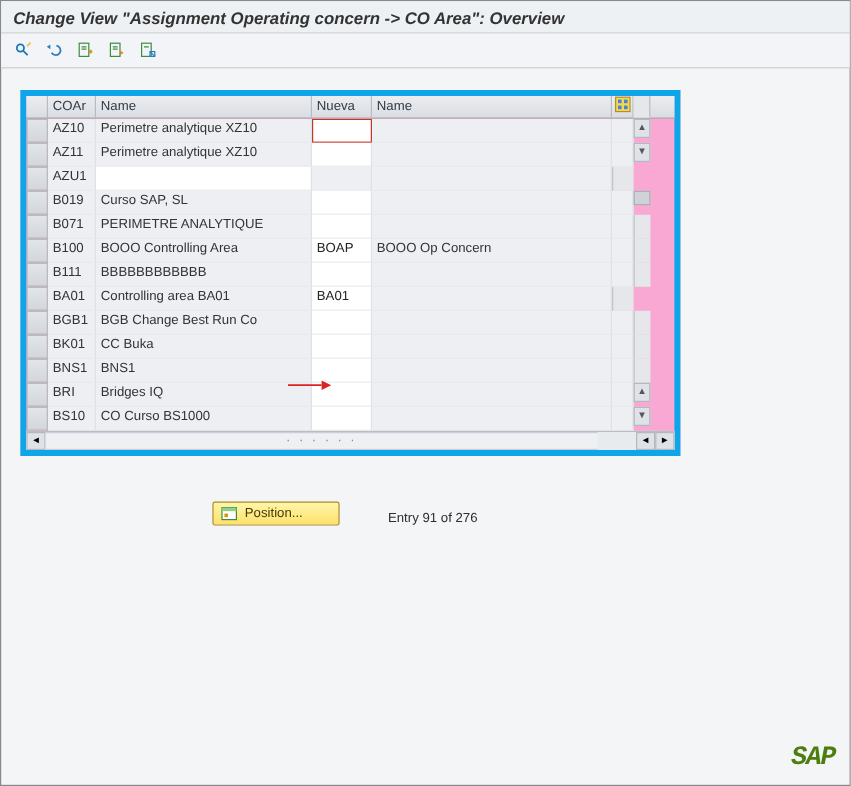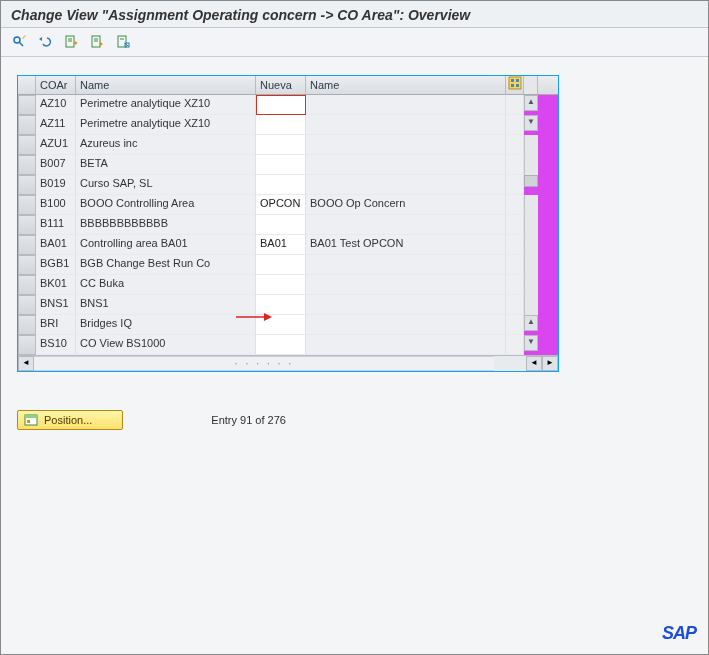--- a/index.html
+++ b/index.html
@@ -1,43 +1,43 @@
 <!DOCTYPE html>
 <html><head>
 <meta charset="utf-8">
 <style>
 html,body{margin:0;padding:0;font-family:Arial,Helvetica,sans-serif;font-size:11px;color:#000;background:#fff}
 .window{width:709px;height:655px;border:1px solid #888;box-sizing:border-box;position:relative;background:#f4f5f7}
 .titlebar{padding:6px 10px 4px;font-size:14px;font-style:italic;font-weight:bold;color:#333;border-bottom:1px solid #c8c8c8;background:#eef1f4}
 .toolbar{display:flex;align-items:center;gap:6px;padding:4px 8px;background:#f2f4f7;border-bottom:1px solid #ccc}
 .tbtn{width:18px;height:18px;display:flex;align-items:center;justify-content:center;border:1px solid transparent;border-radius:2px;cursor:pointer}
 .content{padding:18px 16px 0 16px}
-.grid{border:1px solid #0ea5e9;background:#d946ef;position:relative;width:540px}
+.grid{border:5px solid #0ea5e9;background:#f9a8d4;position:relative;width:540px}
 .grid-head{display:grid;grid-template-columns:18px 40px 180px 50px 200px 18px 14px;background:linear-gradient(#ecedf0,#d9dde2);border-bottom:1px solid #a9abb0}
 .hcell{padding:3px 4px;border-right:1px solid #b8bcc0;font-weight:normal;color:#2e3a46;white-space:nowrap}
 .hcell.small{padding:0;text-align:center}
 .grid-body{max-height:340px;overflow:hidden}
 .row{display:grid;grid-template-columns:18px 40px 180px 50px 200px 18px 14px;height:20px}
 .rowsel{background:linear-gradient(#e2e5e9,#d2d6db);border:1px solid #b7bbc0;box-sizing:border-box;cursor:pointer}
 .cell{padding:2px 4px;border-right:1px solid #dee1e5;border-bottom:1px solid #e8eaee;white-space:nowrap;overflow:hidden;background:#fff;color:#222}
 .cell.gray{background:#edeff2;color:#333}
 .cell.edit{background:#fff}
 .focus{outline:1px solid #cc3423;outline-offset:-1px}
 .sbcol{background:#e5e7eb;border-left:1px solid #c0c4c9}
 .sb-up,.sb-dn{height:14px;background:#dfe3e8;border:1px solid #b5b9bf;text-align:center;line-height:12px;color:#556;cursor:pointer;font-size:8px}
 .sb-thumb{height:10px;background:#cfd3d8;border:1px solid #abafb5}
 .hsb{display:flex;align-items:center;height:15px;background:#e8ebee;border-top:1px solid #b9bdc2}
 .hsb .arr{width:14px;height:13px;border:1px solid #b5b9bf;background:#dfe3e8;text-align:center;line-height:11px;font-size:8px;cursor:pointer}
 .hsb .track{flex:1;height:13px;background:#eef0f3;border-top:1px solid #ccd;border-bottom:1px solid #ccd;position:relative}
 .hsb .dots{color:#889;letter-spacing:2px;position:absolute;left:50%;transform:translateX(-50%)}
-.footer{display:flex;align-items:center;gap:88px;margin-top:38px;}
+.footer{display:flex;align-items:flex-end;gap:40px;margin-top:38px;margin-left:160px}
 .posbtn{display:flex;align-items:center;gap:6px;padding:2px 30px 2px 6px;background:linear-gradient(#fff6a9,#fde16c);border:1px solid #b08b1a;border-radius:2px;cursor:pointer;color:#4a3a00;font-size:11px}
 .posbtn .ico{width:14px;height:14px;display:inline-block}
 .entry{color:#2b2d30}
-.logo{position:absolute;right:12px;bottom:10px;font-family:Liberation Sans, sans-serif;font-weight:bold;font-style:italic;font-size:18px;color:#1d4ed8;letter-spacing:-1px}
+.logo{position:absolute;right:12px;bottom:10px;font-family:Liberation Mono, monospace;font-weight:bold;font-style:italic;font-size:22px;color:#4d7c0f;letter-spacing:-1px}
 .cfgicon{width:14px;height:14px}
 .arrow-annot{position:absolute;left:218px;top:236px;pointer-events:none}
 </style>
 </head>
 <body>
 
 <div class="window">
   <div class="titlebar">Change View "Assignment Operating concern -&gt; CO Area": Overview</div>
 
   <div class="toolbar">
@@ -115,68 +115,66 @@
             <div class="cell gray">AZ11</div>
             <div class="cell gray">Perimetre analytique XZ10</div>
             <div class="cell edit"></div>
             <div class="cell gray"></div>
             <div class="cell gray"></div>
             <div class="sb-dn">▼</div>
           </div>
           <div class="row">
             <div class="rowsel"></div>
             <div class="cell gray">AZU1</div>
-            <div class="cell gray">Azureus inc</div>
-            <div class="cell edit"></div>
-            <div class="cell gray"></div>
-            <div class="cell gray"></div>
-            <div class="sbcol"></div>
-          </div>
-          <div class="row">
-            <div class="rowsel"></div>
-            <div class="cell gray">B007</div>
-            <div class="cell gray">BETA</div>
             <div class="cell edit"></div>
             <div class="cell gray"></div>
             <div class="cell gray"></div>
             <div class="sbcol"></div>
           </div>
           <div class="row">
             <div class="rowsel"></div>
             <div class="cell gray">B019</div>
             <div class="cell gray">Curso SAP, SL</div>
             <div class="cell edit"></div>
             <div class="cell gray"></div>
             <div class="cell gray"></div>
             <div class="sb-thumb"></div>
           </div>
           <div class="row">
             <div class="rowsel"></div>
+            <div class="cell gray">B071</div>
+            <div class="cell gray">PERIMETRE ANALYTIQUE</div>
+            <div class="cell edit"></div>
+            <div class="cell gray"></div>
+            <div class="cell gray"></div>
+            <div class="sbcol"></div>
+          </div>
+          <div class="row">
+            <div class="rowsel"></div>
             <div class="cell gray">B100</div>
             <div class="cell gray">BOOO  Controlling Area</div>
-            <div class="cell edit">OPCON</div>
+            <div class="cell edit">BOAP</div>
             <div class="cell gray">BOOO Op Concern</div>
             <div class="cell gray"></div>
             <div class="sbcol"></div>
           </div>
           <div class="row">
             <div class="rowsel"></div>
             <div class="cell gray">B111</div>
             <div class="cell gray">BBBBBBBBBBBB</div>
             <div class="cell edit"></div>
             <div class="cell gray"></div>
             <div class="cell gray"></div>
             <div class="sbcol"></div>
           </div>
           <div class="row">
             <div class="rowsel"></div>
             <div class="cell gray">BA01</div>
             <div class="cell gray">Controlling area BA01</div>
             <div class="cell edit">BA01</div>
-            <div class="cell gray">BA01 Test OPCON</div>
             <div class="cell gray"></div>
             <div class="sbcol"></div>
           </div>
           <div class="row">
             <div class="rowsel"></div>
             <div class="cell gray">BGB1</div>
             <div class="cell gray">BGB Change Best Run Co</div>
             <div class="cell edit"></div>
             <div class="cell gray"></div>
             <div class="cell gray"></div>
@@ -205,21 +203,21 @@
             <div class="cell gray">BRI</div>
             <div class="cell gray">Bridges IQ</div>
             <div class="cell edit"></div>
             <div class="cell gray"></div>
             <div class="cell gray"></div>
             <div class="sb-up">▲</div>
           </div>
           <div class="row">
             <div class="rowsel"></div>
             <div class="cell gray">BS10</div>
-            <div class="cell gray">CO View BS1000</div>
+            <div class="cell gray">CO Curso BS1000</div>
             <div class="cell edit"></div>
             <div class="cell gray"></div>
             <div class="cell gray"></div>
             <div class="sb-dn">▼</div>
           </div>
         </div>
 
       <div class="hsb">
         <div class="arr">◄</div>
         <div class="track">

